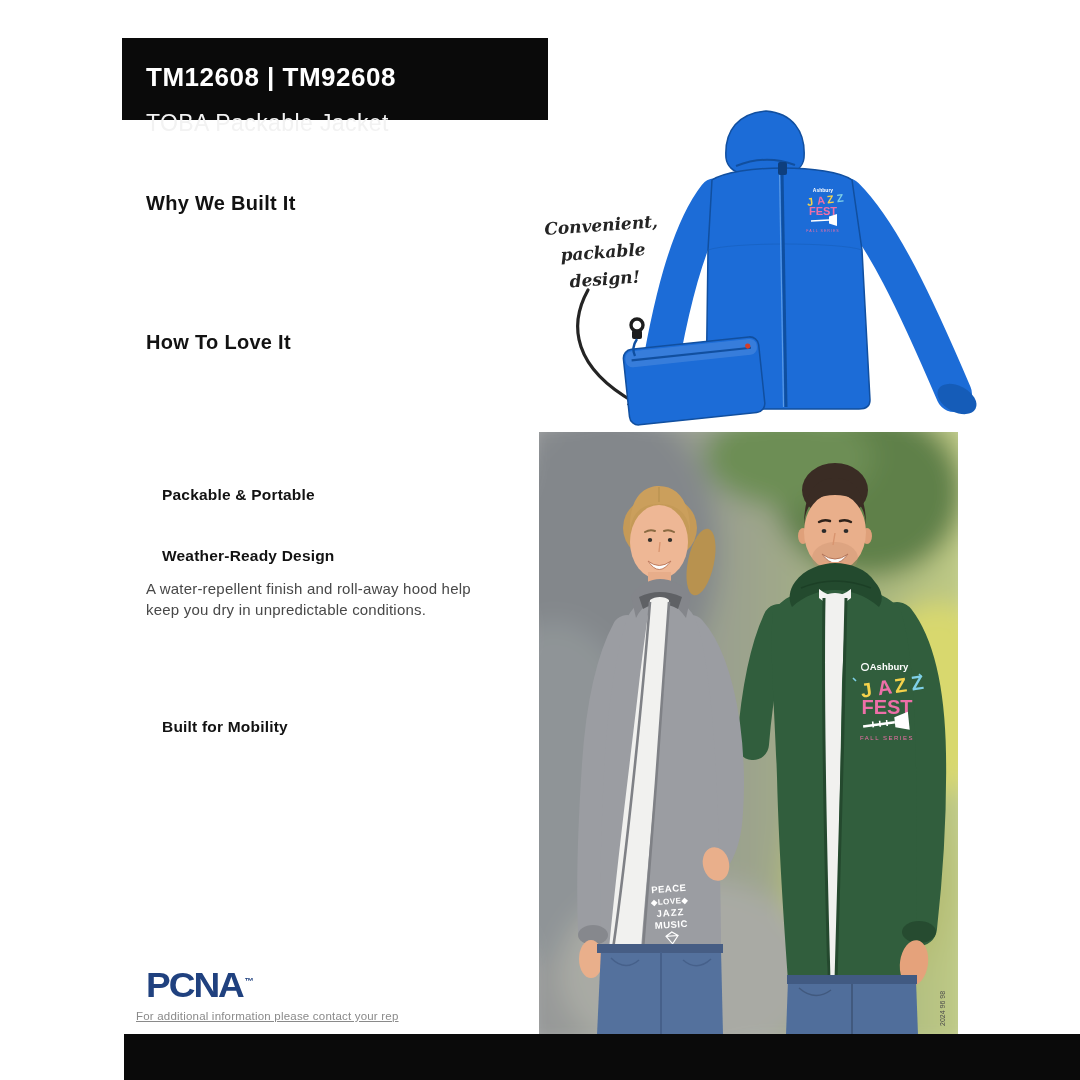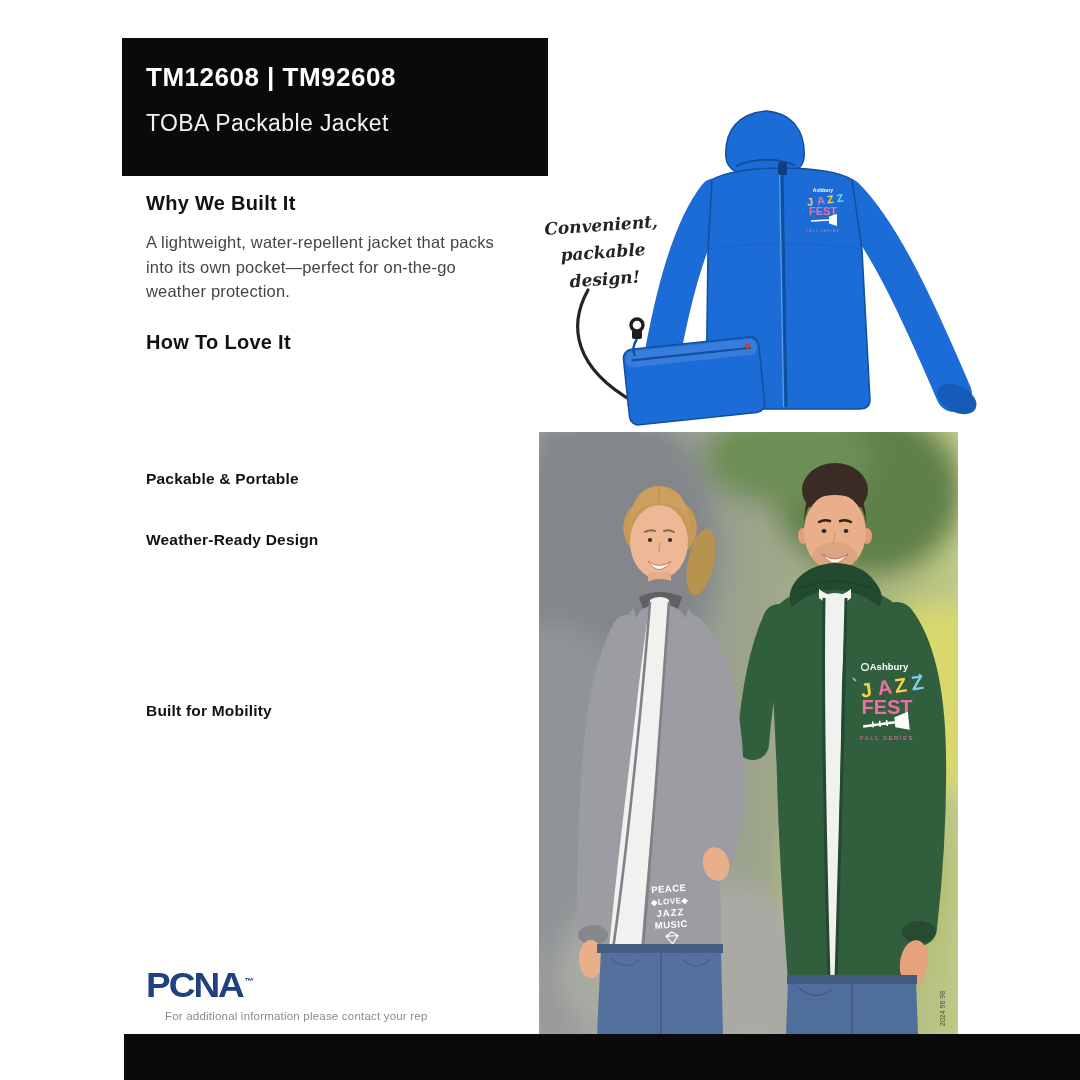--- a/index.html
+++ b/index.html
@@ -1,60 +1,60 @@
 <!DOCTYPE html>
 <html><head>
 <meta charset="utf-8">
 <style>
   html,body{margin:0;padding:0;background:#e8e8e8;}
   .page{position:relative;width:1080px;height:1080px;background:#ffffff;overflow:hidden;
         font-family:"Liberation Sans", sans-serif;color:#474747;}
   
-  .header-box{position:absolute;left:122px;top:38px;width:426px;height:138px;background:#0a0a0a;
+  .header-box{position:absolute;left:122px;top:38px;width:426px;height:82px;background:#0a0a0a;
               box-sizing:border-box;padding:25px 0 0 24px;}
   .header-box .sku{color:#ffffff;font-size:26px;font-weight:700;letter-spacing:.5px;line-height:1.1;}
   .header-box .pname{color:#f2f2f2;font-size:23px;font-weight:400;letter-spacing:.4px;margin-top:18px;}
   
   .sec-title{position:absolute;left:146px;margin:0;font-size:20px;font-weight:700;color:#121212;letter-spacing:.3px;}
   .sec-body{position:absolute;left:146px;margin:0;width:350px;font-size:16.5px;line-height:24.5px;color:#454545;letter-spacing:.2px;}
-  .feat-title{position:absolute;left:146px;margin:0;font-size:15.5px;font-weight:700;color:#121212;letter-spacing:.2px;}
+  .feat-title{position:absolute;left:146px;margin:16px;font-size:15.5px;font-weight:700;color:#121212;letter-spacing:.2px;}
   .feat-body{position:absolute;left:146px;margin:0;width:330px;font-size:15px;line-height:21px;color:#484848;letter-spacing:.2px;}
   
   .annotation{position:absolute;left:528px;top:212px;width:150px;text-align:center;
               font-family:"DejaVu Serif", serif;font-style:italic;font-weight:700;
               font-size:17px;line-height:27px;color:#242424;transform:rotate(-4deg);}
   
   .product-svg{position:absolute;left:530px;top:100px;}
   .photo-svg{position:absolute;left:539px;top:432px;}
   
   .pcna{position:absolute;left:146px;top:964px;color:#20417f;font-weight:800;font-size:37px;
         letter-spacing:-2px;transform:scaleY(.96);}
   .pcna sup{font-size:9px;letter-spacing:0;margin-left:2px;}
-  .tagline{position:absolute;left:165px;top:1010px;font-size:11.5px;color:#8a8a8a;letter-spacing:.2px;}
+  .tagline{position:absolute;left:136px;top:1010px;font-size:11.5px;color:#8a8a8a;letter-spacing:.2px;text-decoration:underline;}
   .footer-bar{position:absolute;left:124px;top:1034px;width:956px;height:46px;background:#0a0a0a;}
   svg text{font-family:"Liberation Sans", sans-serif;}
 </style>
 </head>
 <body>
 
 <div class="page">
 
   <div class="header-box">
     <div class="sku">TM12608 | TM92608</div>
     <div class="pname">TOBA Packable Jacket</div>
   </div>
 
   <h2 class="sec-title" style="top:192px">Why We Built It</h2>
-  <p class="sec-body" style="top:230px">A lightweight, water-repellent jacket that packs into its own pocket—perfect for on-the-go weather protection.</p>
 
   <h2 class="sec-title" style="top:331px">How To Love It</h2>
 
   <h3 class="feat-title" style="top:470px">Packable &amp; Portable</h3>
 
   <h3 class="feat-title" style="top:531px">Weather-Ready Design</h3>
+  <p class="feat-body" style="top:578px">A water-repellent finish and roll-away hood help keep you dry in unpredictable conditions.</p>
 
   <h3 class="feat-title" style="top:702px">Built for Mobility</h3>
 
   <div class="annotation">
     <span>Convenient,</span><br>
     <span>packable design!</span>
   </div>
 
   <svg class="product-svg" width="510" height="330" viewBox="0 0 510 330">
 

